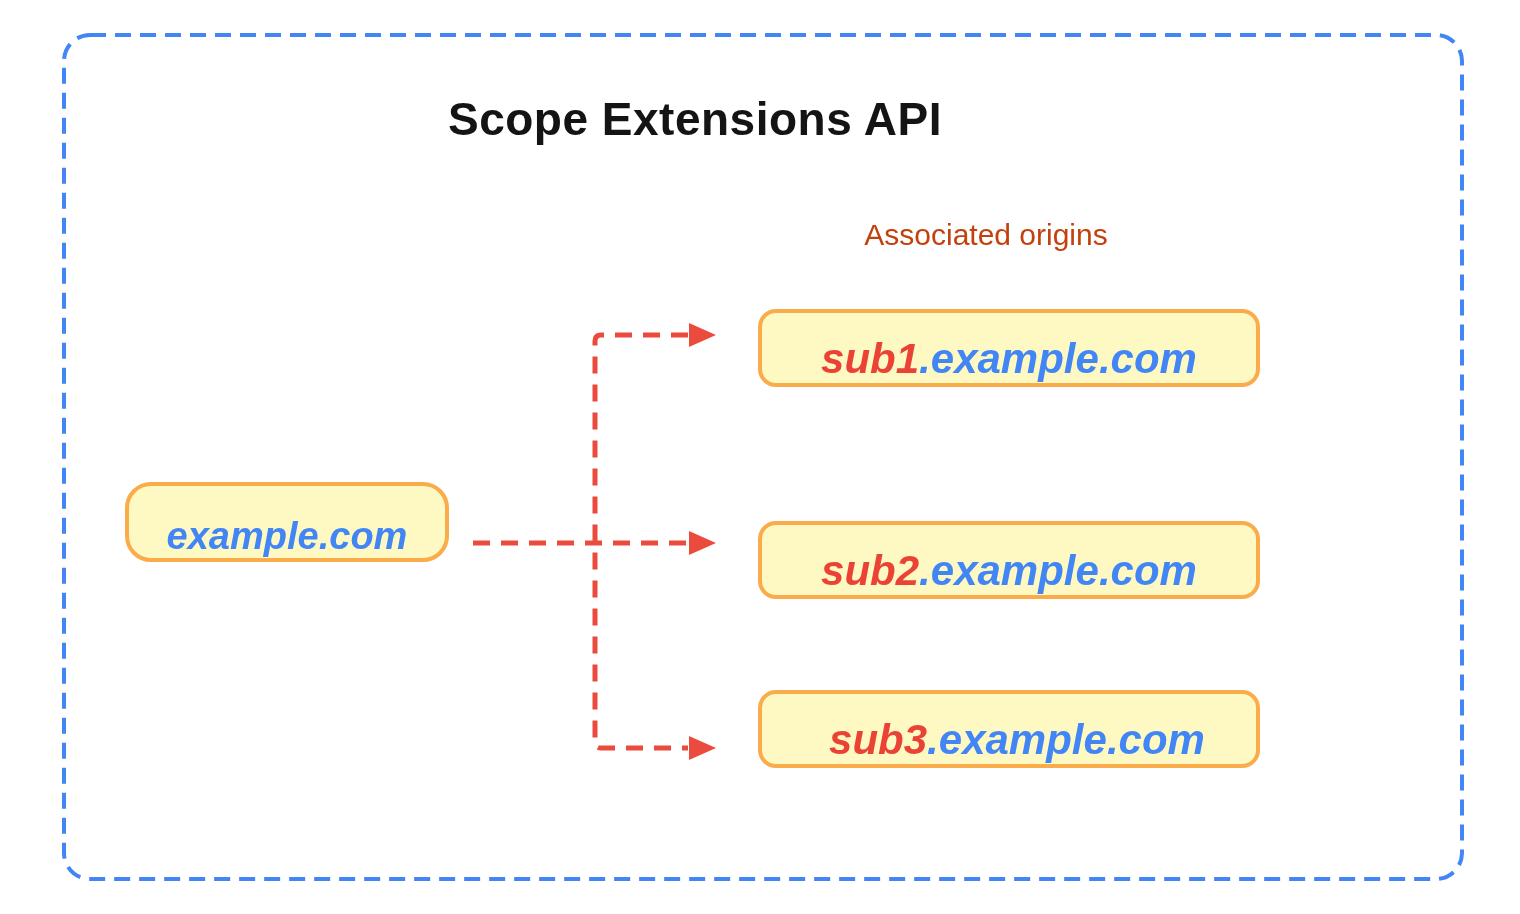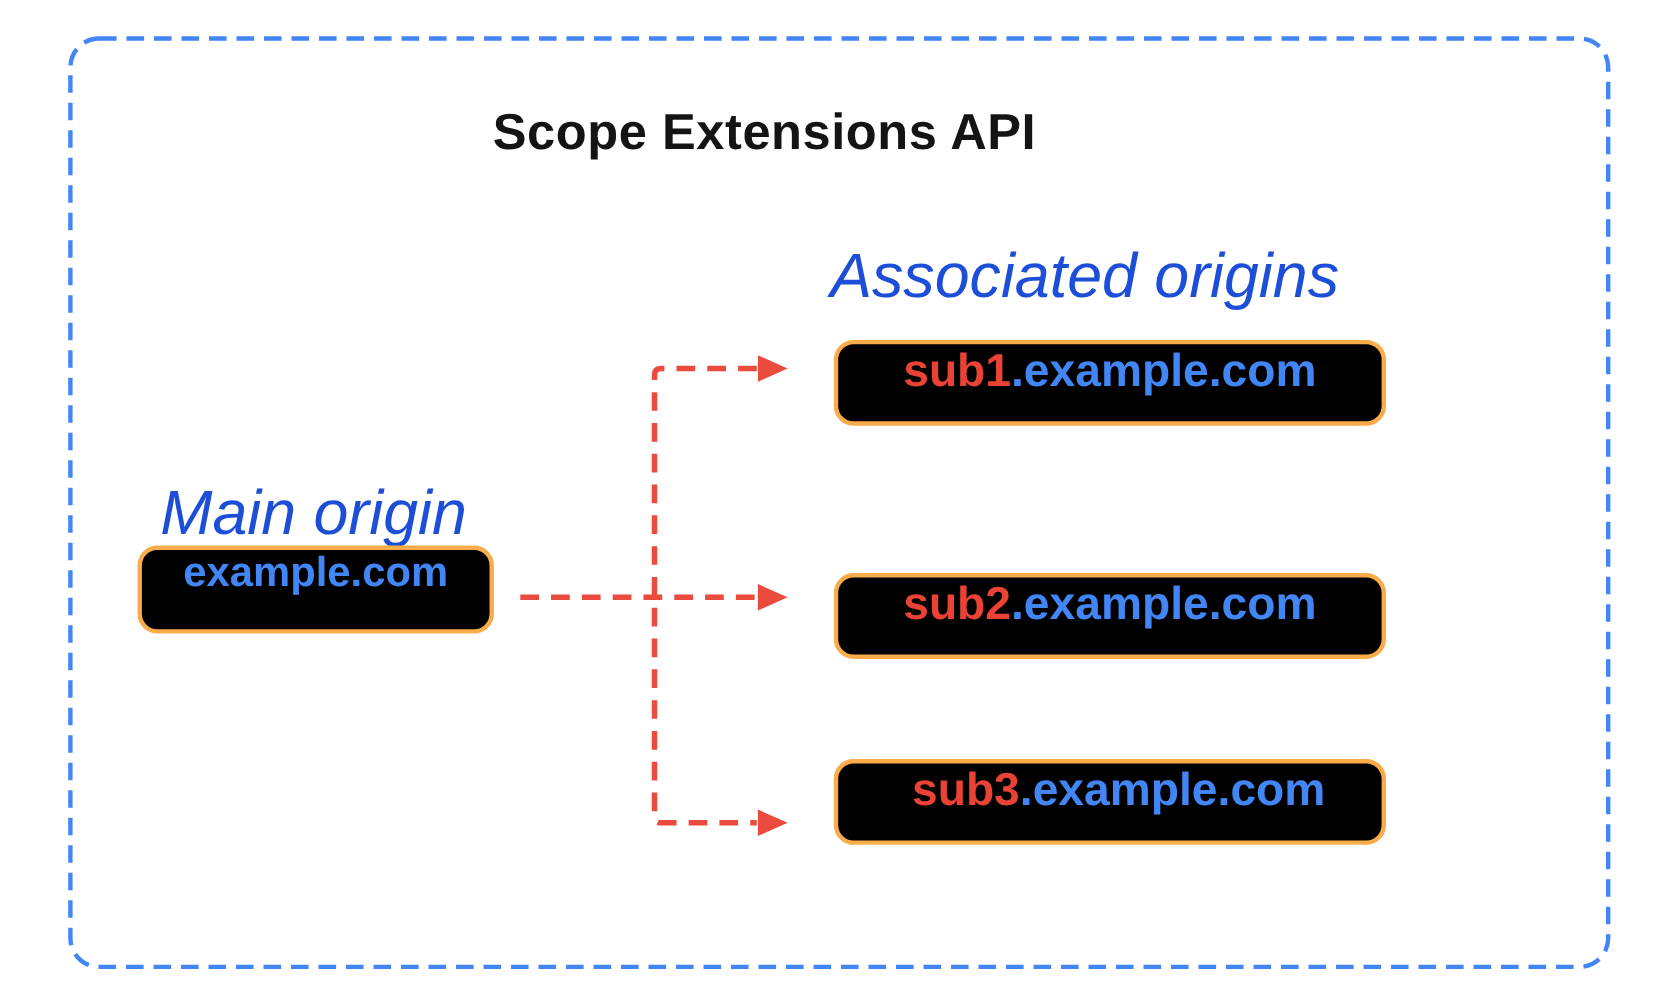--- a/index.html
+++ b/index.html
@@ -24,44 +24,45 @@
     transform: translateX(-50%);
     font-size: 46px;
     font-weight: 700;
     color: #141414;
     white-space: nowrap;
     letter-spacing: 0.5px;
   }
   .section-label {
     position: absolute;
     transform: translateX(-50%);
-    font-size: 57px;
+    font-size: 30px;
     font-weight: 400;
-    color: #1d4ed8;
+    color: #c2410c;
     white-space: nowrap;
-    font-style: italic;
   }
   .assoc-label { left: 986px; top: 218px; }
   .main-label  { left: 285px; top: 433px; }
   .origin-box {
     position: absolute;
     box-sizing: border-box;
     border: 4px solid #FAAB4A;
     border-radius: 18px;
-    background: #000000;
+    background: #fef9c3;
     display: flex;
-    align-items: flex-start;
+    align-items: flex-end;
     justify-content: center;
     white-space: nowrap;
+    font-style: italic;
   }
   .main-box {
-    left: 125px; top: 496px;
+    left: 125px; top: 482px;
     width: 324px; height: 80px;
     font-size: 38px;
     font-weight: 700;
+    border-radius: 26px;
   }
   .sub-box {
     left: 758px;
     width: 502px; height: 78px;
     font-size: 42px;
     font-weight: 700;
   }
   .sub-box-1 { top: 309px; }
   .sub-box-2 { top: 501px; margin-top: 20px; }
   .sub-box-3 { top: 690px; padding-left: 16px; }
@@ -83,21 +84,20 @@
     <path d="M 473 543 L 688 543" fill="none" stroke="#EB4B3C" stroke-width="5" stroke-dasharray="17 11"></path>
 
     <polygon points="689,323 689,347 716,335" fill="#EB4B3C"></polygon>
     <polygon points="689,531 689,555 716,543" fill="#EB4B3C"></polygon>
     <polygon points="689,736 689,760 716,748" fill="#EB4B3C"></polygon>
   </svg>
 
   <div class="diagram-title">Scope Extensions API</div>
 
   <div class="section-label assoc-label">Associated origins</div>
-  <div class="section-label main-label">Main origin</div>
 
   <div class="origin-box main-box">
     <span class="domain-main">example.com</span>
   </div>
 
   <div class="origin-box sub-box sub-box-1">
     <span class="domain-prefix">sub1</span>
       <span class="domain-suffix">.example.com</span>
   </div>
 

